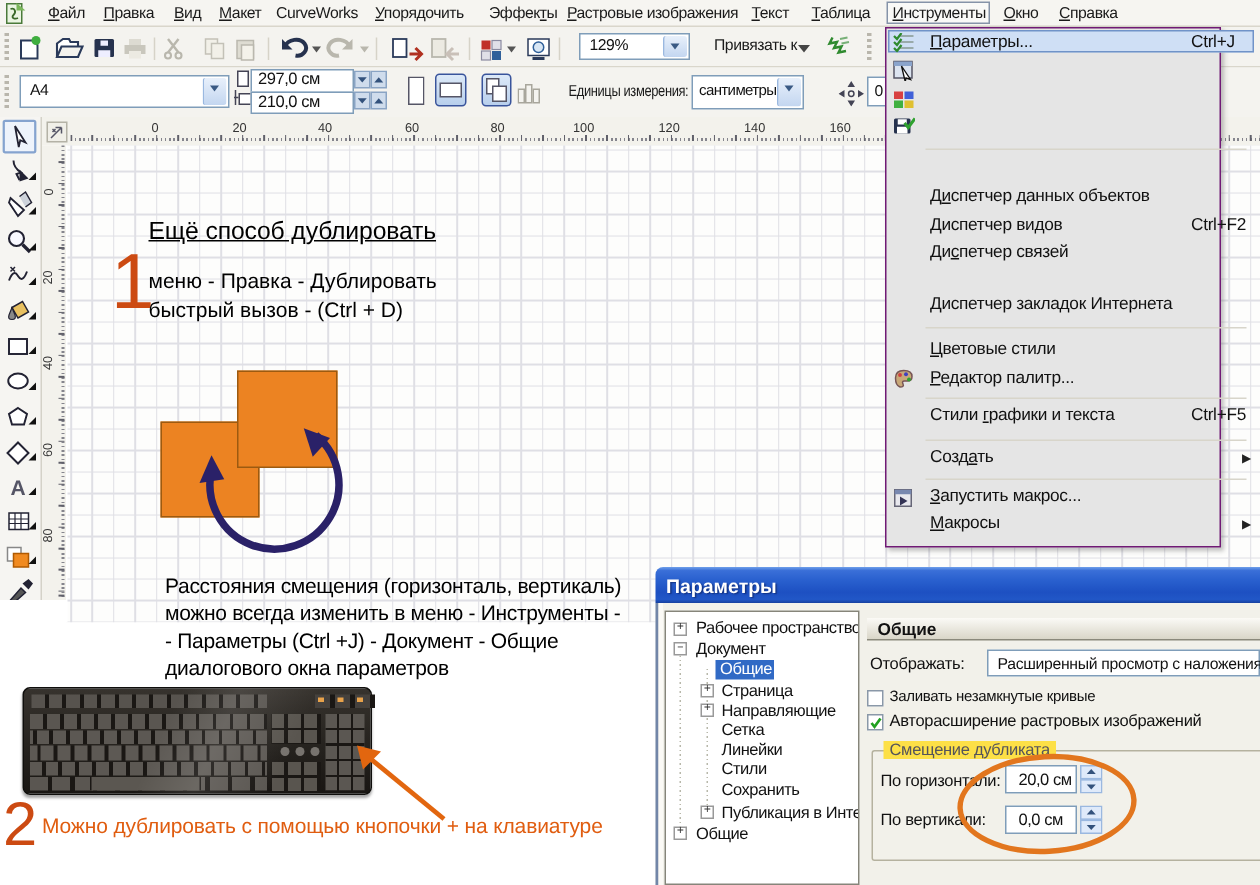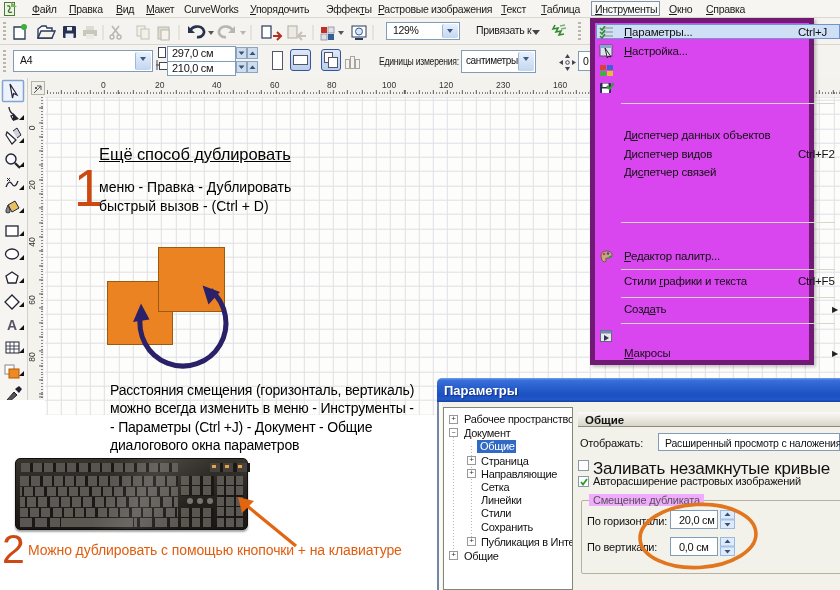--- a/index.html
+++ b/index.html
@@ -181,21 +181,21 @@
 <div class="a" style="left:47px;top:92px;width:793px;height:2px;background-image:repeating-linear-gradient(to right,#85858d 0 1px,transparent 1px 2.86px)"></div>
 <div class="a" style="left:47px;top:90px;width:793px;height:4px;background-image:repeating-linear-gradient(to right,#60606a 0 1px,transparent 1px 14.3px);background-position:-0.2px 0"></div>
 <div class="a" style="left:0;top:80px;width:840px;height:10px;font-size:8.5px;color:#333">
  <span class="a" style="left:101px">0</span>
     <span class="a" style="left:155px">20</span>
     <span class="a" style="left:212px">40</span>
     <span class="a" style="left:270px">60</span>
     <span class="a" style="left:327px">80</span>
     <span class="a" style="left:382px">100</span>
     <span class="a" style="left:439px">120</span>
-    <span class="a" style="left:496px">230</span>
+    <span class="a" style="left:496px">140</span>
     <span class="a" style="left:553px">160</span>
 </div>
 
 <div class="a" style="left:28px;top:97px;width:16px;height:303px;background:#f3f2ec"></div>
 <div class="a" style="left:41px;top:97px;width:2px;height:303px;background-image:repeating-linear-gradient(to bottom,#85858d 0 1px,transparent 1px 2.86px)"></div>
 <div class="a" style="left:39px;top:97px;width:4px;height:303px;background-image:repeating-linear-gradient(to bottom,#60606a 0 1px,transparent 1px 14.3px);background-position:0 -3.6px"></div>
 <div class="a" style="left:0;top:0;width:40px;height:590px;font-size:8.5px;color:#333">
  <span class="a" style="left:30px;top:123px;transform:rotate(-90deg)">0</span>
  <span class="a" style="left:27px;top:180px;transform:rotate(-90deg)">20</span>
  <span class="a" style="left:27px;top:237px;transform:rotate(-90deg)">40</span>
@@ -306,55 +306,61 @@
  <div class="a" style="left:0;top:0;width:231px;height:70px;background:linear-gradient(115deg,rgba(255,255,255,0) 40%,rgba(255,255,255,0.10) 55%,rgba(255,255,255,0) 75%);border-radius:5px"></div>
 </div>
 
 <svg class="a" style="left:232px;top:493px" width="70" height="58" viewBox="0 0 70 58">
  <path d="M14 12 L64 53" stroke="#e2660f" stroke-width="3.2"></path>
  <path d="M6 4 L22 8 L10 20 Z" fill="#e2660f"></path>
 </svg>
 <div class="a" style="left:2px;top:529px;font-size:41px;color:#cc4a12;line-height:1">2</div>
 <div class="a" style="left:28px;top:542px;font-size:14px;letter-spacing:-0.1px;color:#e05d10;white-space:nowrap">Можно дублировать с помощью кнопочки + на клавиатуре</div>
 
-<div class="a" style="left:590px;top:18px;width:224px;height:347px;background:#d946ef;border:5px solid #701a75;box-sizing:border-box;box-shadow:2px 2px 3px rgba(80,80,80,0.35)">
+<div class="a" style="left:590px;top:18px;width:224px;height:347px;background:#e5e5e5;border:1px solid #701a75;box-sizing:border-box;box-shadow:2px 2px 3px rgba(80,80,80,0.35)">
  <div class="a" style="left:1px;top:1px;width:244px;height:15px;background:#cfdff5;border:1px solid #7093c8;box-sizing:border-box"></div>
  <div class="mi" style="top:2px">
       <span class="mtx"><u>П</u>араметры...</span>
       <span class="msc">Ctrl+J</span>
     </div>
- <div class="mi" style="top:20.5px">
-      <span class="mtx"><u>Н</u>астройка...</span>
-    </div>
  <div class="msep" style="top:79.5px"></div>
  <div class="mi" style="top:105.3px">
       <span class="mtx">Д<u>и</u>спетчер данных объектов</span>
     </div>
  <div class="mi" style="top:123.6px">
       <span class="mtx"><u>Д</u>испетчер видов</span>
       <span class="msc">Ctrl+F2</span>
     </div>
  <div class="mi" style="top:141.9px">
       <span class="mtx">Ди<u>с</u>петчер связей</span>
     </div>
+ <div class="mi" style="top:176.6px">
+      <span class="mtx"><u>Д</u>испетчер закладок Интернета</span>
+    </div>
  <div class="msep" style="top:199px"></div>
+ <div class="mi" style="top:206.5px">
+      <span class="mtx"><u>Ц</u>ветовые стили</span>
+    </div>
  <div class="mi" style="top:225.5px">
       <span class="mtx"><u>Р</u>едактор палитр...</span>
     </div>
  <div class="msep" style="top:246px"></div>
  <div class="mi" style="top:251.1px">
       <span class="mtx">Стили <u>г</u>рафики и текста</span>
       <span class="msc">Ctrl+F5</span>
     </div>
  <div class="msep" style="top:273.5px"></div>
  <div class="mi" style="top:279.2px">
       <span class="mtx">Созд<u>а</u>ть</span>
       <span class="mar">▶</span>
     </div>
  <div class="msep" style="top:300px"></div>
+ <div class="mi" style="top:304.8px">
+      <span class="mtx"><u>З</u>апустить макрос...</span>
+    </div>
  <div class="mi" style="top:323.1px">
       <span class="mtx"><u>М</u>акросы</span>
       <span class="mar">▶</span>
     </div>
 
  <svg class="a" style="left:4px;top:3px" width="15" height="13" viewBox="0 0 15 13">
   <path d="M5 2 h9 M5 6 h9 M5 10 h9" stroke="#9aa" stroke-width="1.4"></path>
   <path d="M1 2 l2 2 l3 -4 M1 6 l2 2 l3 -4 M1 10 l2 2 l3 -4" stroke="#2e8a2e" stroke-width="1.5" fill="none"></path>
  </svg>
  <svg class="a" style="left:4px;top:21px" width="15" height="14" viewBox="0 0 15 14">
@@ -425,29 +431,29 @@
       <div class="ttx" style="left:20px;top:141.5px">Общие</div>
  </div>
 
  <div class="a" style="left:141px;top:34px;width:262px;height:14px;background:linear-gradient(180deg,#fbfaf6,#d9d6c8);border-bottom:1px solid #8a897b"></div>
  <div class="a" style="left:148px;top:36px;font-size:11.5px;font-weight:bold;color:#111">Общие</div>
  <div class="a" style="left:143px;top:59px;font-size:11px;letter-spacing:-0.2px;color:#111">Отображать:</div>
  <div class="combo" style="left:221px;top:55px;width:182px;height:18px;box-sizing:border-box">
       <span style="position:absolute;left:6px;top:3px;font-size:10.5px;letter-spacing:-0.2px;white-space:nowrap">Расширенный просмотр с наложениями</span>
     </div>
  <div class="a" style="left:141px;top:82px;width:11px;height:11px;background:#fff;border:1px solid #8a98a8;box-sizing:border-box"></div>
- <div class="a" style="left:156px;top:81px;font-size:17px;letter-spacing:-0.2px;color:#111;white-space:nowrap">Заливать незамкнутые кривые</div>
+ <div class="a" style="left:156px;top:81px;font-size:10px;letter-spacing:-0.2px;color:#111;white-space:nowrap">Заливать незамкнутые кривые</div>
  <div class="a" style="left:141px;top:98px;width:11px;height:11px;background:#fff;border:1px solid #8a98a8;box-sizing:border-box"></div>
  <svg class="a" style="left:142px;top:99px" width="10" height="10">
       <path d="M2 5 L4 7.5 L8 2" stroke="#21a121" stroke-width="1.8" fill="none"></path>
     </svg>
  <div class="a" style="left:156px;top:97px;font-size:11px;letter-spacing:-0.2px;color:#111;white-space:nowrap">Авторасширение растровых изображений</div>
 
  <div class="a" style="left:144px;top:122px;width:266px;height:72px;border:1px solid #b5b29f;border-radius:2px"></div>
- <div class="a" style="left:152px;top:116px;font-size:11px;letter-spacing:-0.2px;color:#55545a;background:#f0abfc;padding:0 4px">Смещение дубликата</div>
+ <div class="a" style="left:152px;top:116px;font-size:11px;letter-spacing:-0.2px;color:#55545a;background:#fde047;padding:0 4px">Смещение дубликата</div>
  <div class="a" style="left:150px;top:137px;font-size:11px;letter-spacing:-0.2px;color:#111">По горизонтали:</div>
  <div class="combo" style="left:233px;top:132px;width:48px;height:19px;box-sizing:border-box">
       <span style="position:absolute;left:8px;top:3px;font-size:11px">20,0 см</span>
     </div>
  <div class="spin" style="left:283px;top:132px"><svg width="15" height="19" viewBox="0 0 15 19">
         <rect x="0.5" y="0.5" width="14" height="8.6" fill="#dfeafa" stroke="#9ab8e0"></rect>
         <rect x="0.5" y="9.9" width="14" height="8.6" fill="#dfeafa" stroke="#9ab8e0"></rect>
         <path d="M4.5 6 l3 -3.4 l3 3.4 z" fill="#33527c"></path>
         <path d="M4.5 13 l3 3.4 l3 -3.4 z" fill="#33527c"></path>
       </svg></div>

